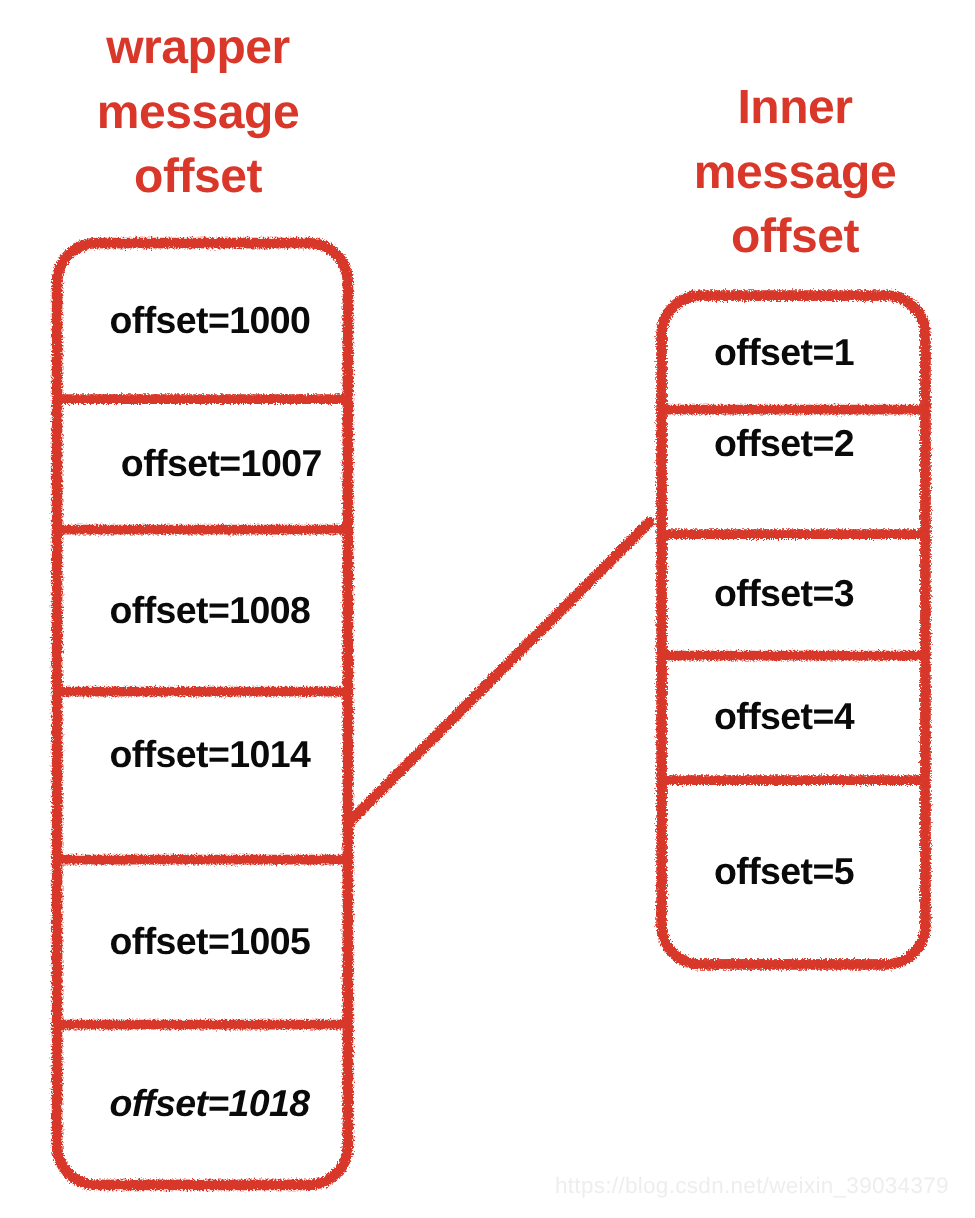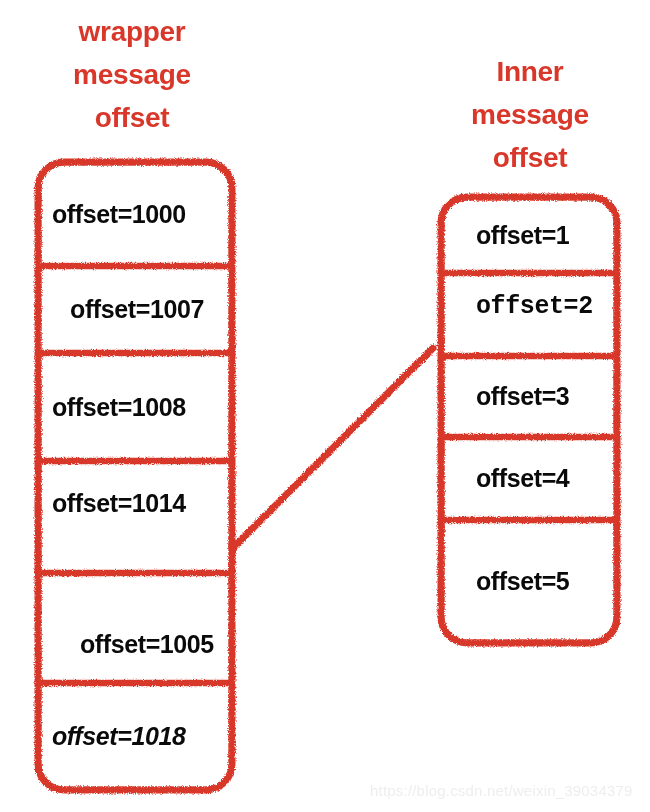--- a/index.html
+++ b/index.html
@@ -21,21 +21,21 @@
     left: 0; top: 0;
     width: 650px;
     height: 812px;
   }
 
   
   .col-title {
     position: absolute;
     color: #D8372A;
     font-weight: bold;
-    font-size: 28px;
+    font-size: 32px;
     line-height: 43px;
     text-align: center;
     letter-spacing: -0.3px;
     white-space: pre-line;
   }
   #title-wrapper {
     left: 12px;
     top: 10px;
     width: 240px;
   }
@@ -69,21 +69,21 @@
   }
   .cell-label {
     color: #0a0a0a;
     font-weight: bold;
     font-size: 25px;
     letter-spacing: -0.4px;
     white-space: nowrap;
   }
 
   
-  .cell.left  { left: 36px; width: 186px; padding-left: 16px; }
+  .cell.left  { left: 36px; width: 186px; padding-left: 37px; }
   
   .cell.right { left: 440px; width: 180px; padding-left: 36px; text-align: center; }
 
   
   #watermark {
     position: absolute;
     left: 370px;
     top: 782px;
     color: #EEEEEE;
     font-size: 15px;
@@ -152,31 +152,31 @@
   </div>
   <div class="cell left" style="top:266px;height:87px;justify-content:center;">
     <span class="cell-label">offset=1007</span>
   </div>
   <div class="cell left" style="top:353px;height:108px;">
     <span class="cell-label">offset=1008</span>
   </div>
   <div class="cell left" style="top:447px;height:112px;">
     <span class="cell-label">offset=1014</span>
   </div>
-  <div class="cell left" style="top:589px;height:110px;margin-left:28px;">
+  <div class="cell left" style="top:573px;height:110px;">
     <span class="cell-label">offset=1005</span>
   </div>
   <div class="cell left" style="top:683px;height:107px;font-style:italic;">
     <span class="cell-label">offset=1018</span>
   </div>
 
   <div class="cell right" style="top:197px;height:76px;">
     <span class="cell-label">offset=1</span>
   </div>
-  <div class="cell right" style="top:265px;height:83px;font-family:Liberation Mono, monospace;">
+  <div class="cell right" style="top:255px;height:83px;">
     <span class="cell-label">offset=2</span>
   </div>
   <div class="cell right" style="top:356px;height:81px;">
     <span class="cell-label">offset=3</span>
   </div>
   <div class="cell right" style="top:437px;height:83px;">
     <span class="cell-label">offset=4</span>
   </div>
   <div class="cell right" style="top:520px;height:123px;">
     <span class="cell-label">offset=5</span>

